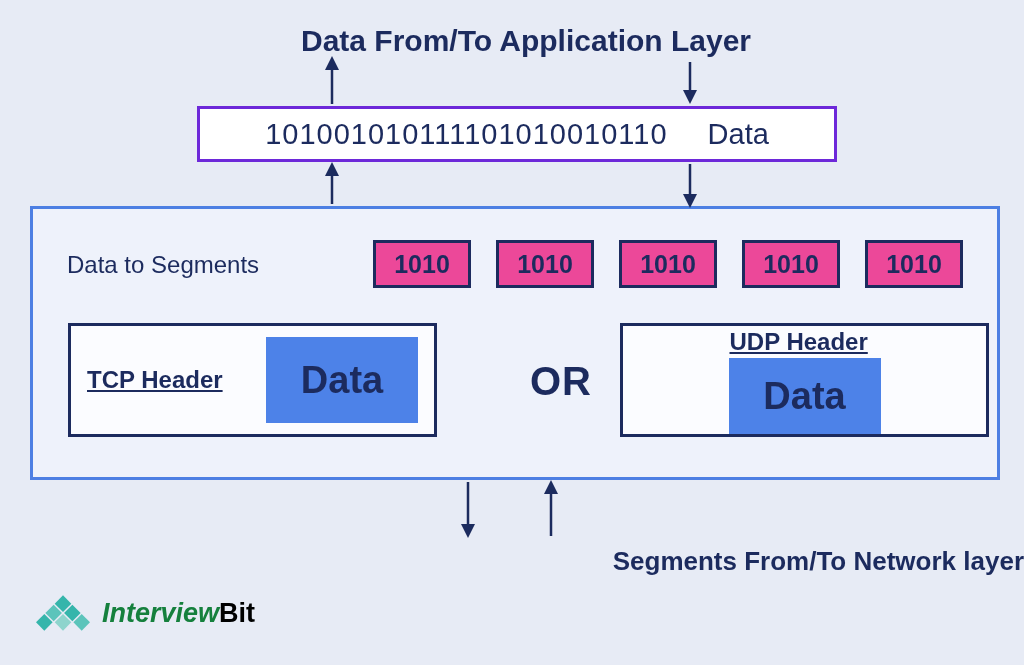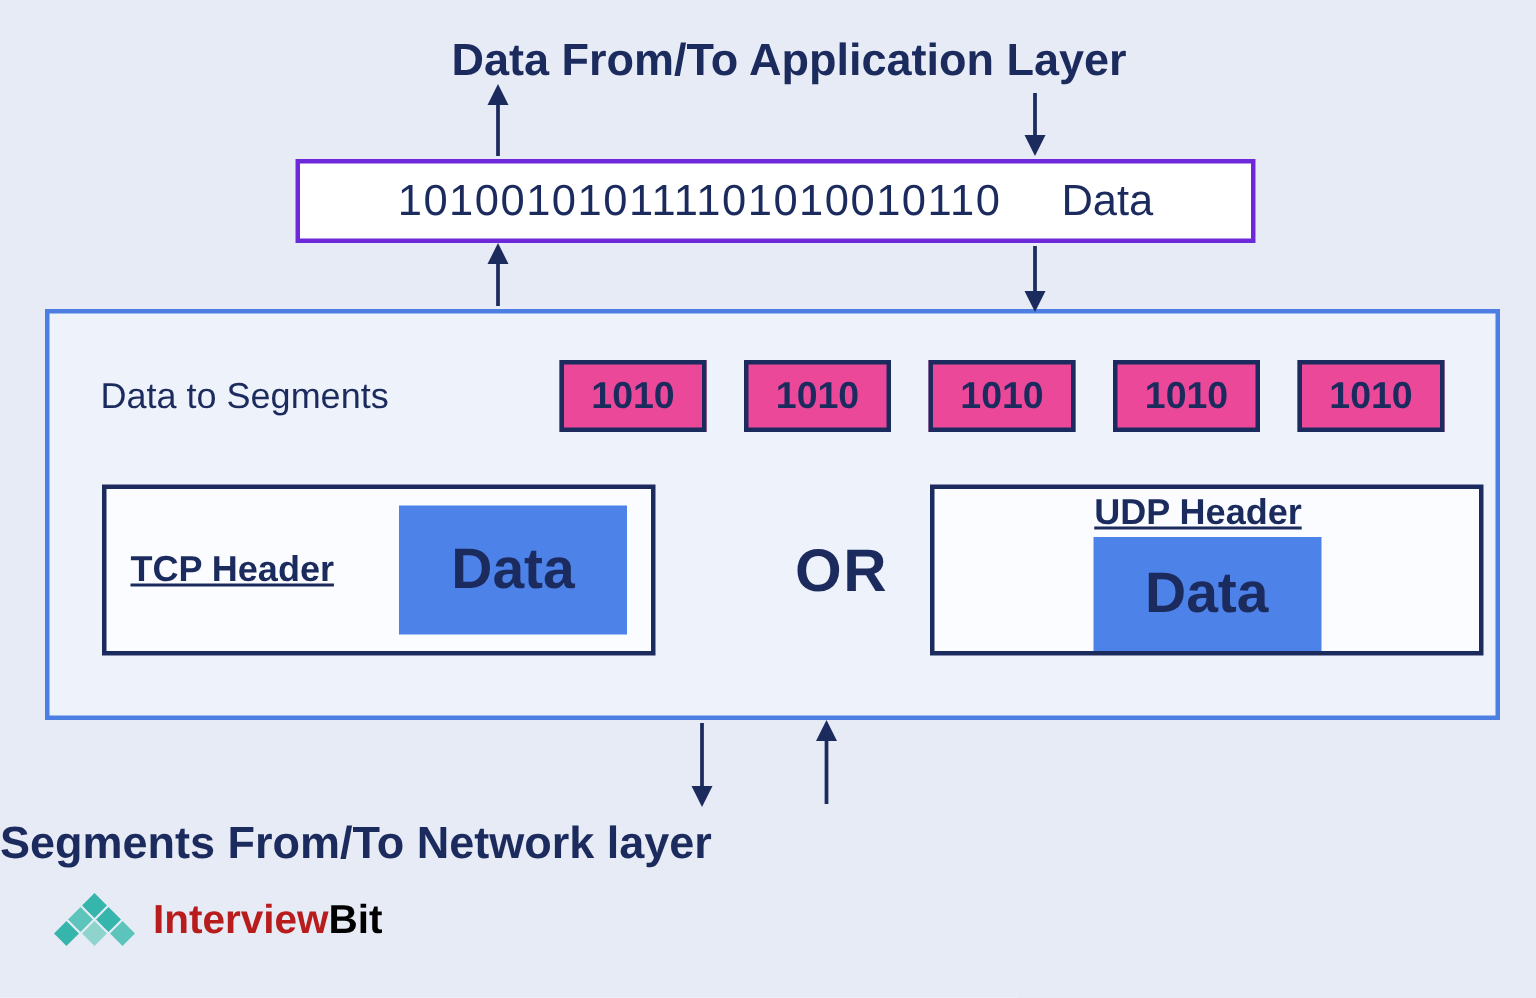--- a/index.html
+++ b/index.html
@@ -112,22 +112,22 @@
     text-align: center;
     font-size: 40px;
     font-weight: bold;
     letter-spacing: 1px;
   }
 
   .title-bottom {
     position: absolute;
     left: 0; right: 0;
     top: 546px;
-    text-align: left;
-    font-size: 30px;
+    text-align: right;
+    font-size: 26px;
     font-weight: bold;
   }
 
   .arrows-overlay {
     position: absolute;
     left: 0; top: 0;
     width: 1024px; height: 665px;
     pointer-events: none;
   }
 
@@ -135,21 +135,21 @@
     position: absolute;
     left: 36px; top: 594px;
     display: flex;
     align-items: center;
     gap: 12px;
   }
   .logo-text {
     font-size: 27px;
     font-weight: bold;
   }
-  .logo-text .part1 { color: #b91c1c; }
+  .logo-text .part1 { color: #15803d; font-style: italic; }
   .logo-text .part2 { color: #000000; }
 </style>
 </head>
 <body>
 
 <div class="canvas">
 
   <div class="title-top">Data From/To Application Layer</div>
 
   <div class="data-box">

